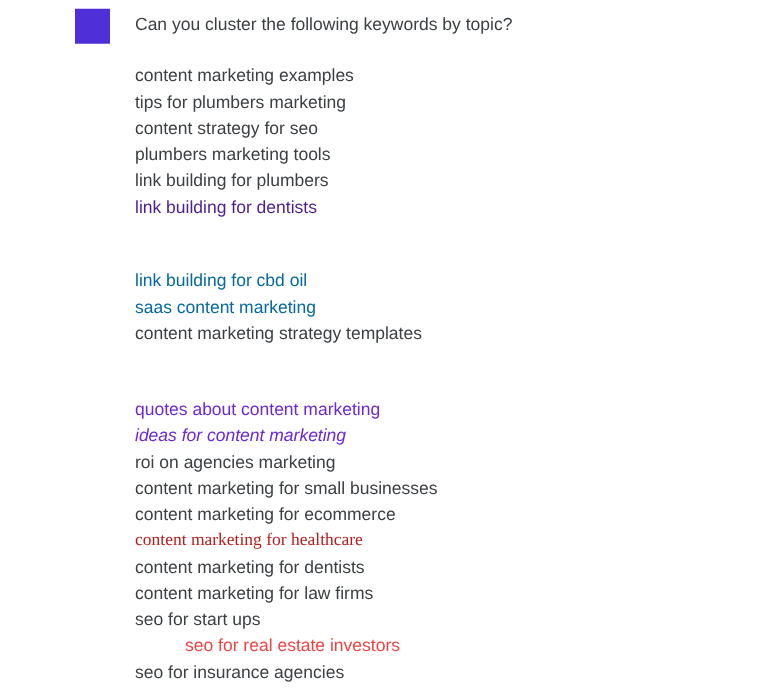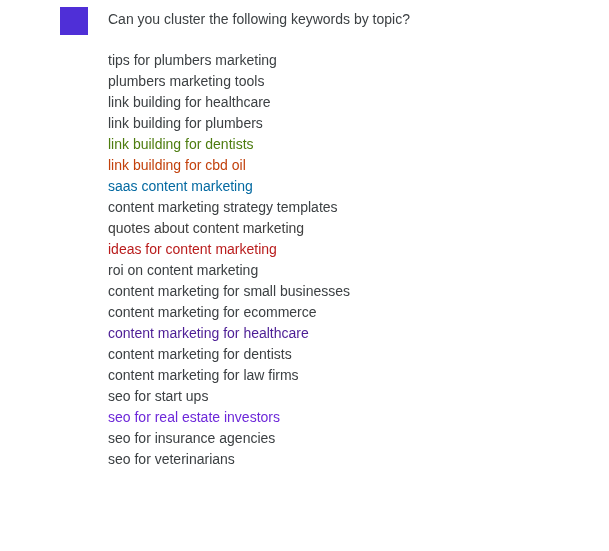--- a/index.html
+++ b/index.html
@@ -75,37 +75,38 @@
 
 <div id="chat-message">
 
   <div id="avatar" style="background: rgb(79, 47, 215);"></div>
 
   <div id="message-body">
 
     <p id="prompt-heading" style="color: rgb(60, 64, 67);">Can you cluster the following keywords by topic?</p>
 
     <ul id="keyword-list">
+        <li style="color: rgb(60, 64, 67);">content marketing examples</li>
         <li style="color: rgb(60, 64, 67);">tips for plumbers marketing</li>
+        <li style="color: rgb(60, 64, 67);">content strategy for seo</li>
         <li style="color: rgb(60, 64, 67);">plumbers marketing tools</li>
-        <li style="color: rgb(60, 64, 67);">link building for healthcare</li>
         <li style="color: rgb(60, 64, 67);">link building for plumbers</li>
-        <li style="color: #4d7c0f;">link building for dentists</li>
-        <li style="color: #c2410c;">link building for cbd oil</li>
+        <li style="color: #4c1d95;">link building for dentists</li>
+        <li style="color: #0369a1; margin-top: 38px;">link building for cbd oil</li>
         <li style="color: #0369a1;">saas content marketing</li>
         <li style="color: rgb(60, 64, 67);">content marketing strategy templates</li>
-        <li style="color: #404040;">quotes about content marketing</li>
-        <li style="color: #b91c1c;">ideas for content marketing</li>
-        <li style="color: rgb(60, 64, 67);">roi on content marketing</li>
+        <li style="color: #6d28d9; margin-top: 40px;">quotes about content marketing</li>
+        <li style="color: #6d28d9; font-style: italic;">ideas for content marketing</li>
+        <li style="color: rgb(60, 64, 67);">roi on agencies marketing</li>
         <li style="color: rgb(60, 64, 67);">content marketing for small businesses</li>
         <li style="color: rgb(60, 64, 67);">content marketing for ecommerce</li>
-        <li style="color: #4c1d95;">content marketing for healthcare</li>
+        <li style="color: #b91c1c; font-family: Liberation Serif, serif;">content marketing for healthcare</li>
         <li style="color: rgb(60, 64, 67);">content marketing for dentists</li>
         <li style="color: rgb(60, 64, 67);">content marketing for law firms</li>
         <li style="color: rgb(60, 64, 67);">seo for start ups</li>
-        <li style="color: #6d28d9;">seo for real estate investors</li>
+        <li style="color: #ef4444; margin-left: 40px;">seo for real estate investors</li>
         <li style="color: rgb(60, 64, 67);">seo for insurance agencies</li>
         <li style="color: rgb(60, 64, 67);">seo for veterinarians</li>
       </ul>
 
   </div>
 
 </div>
 
 </body></html>

